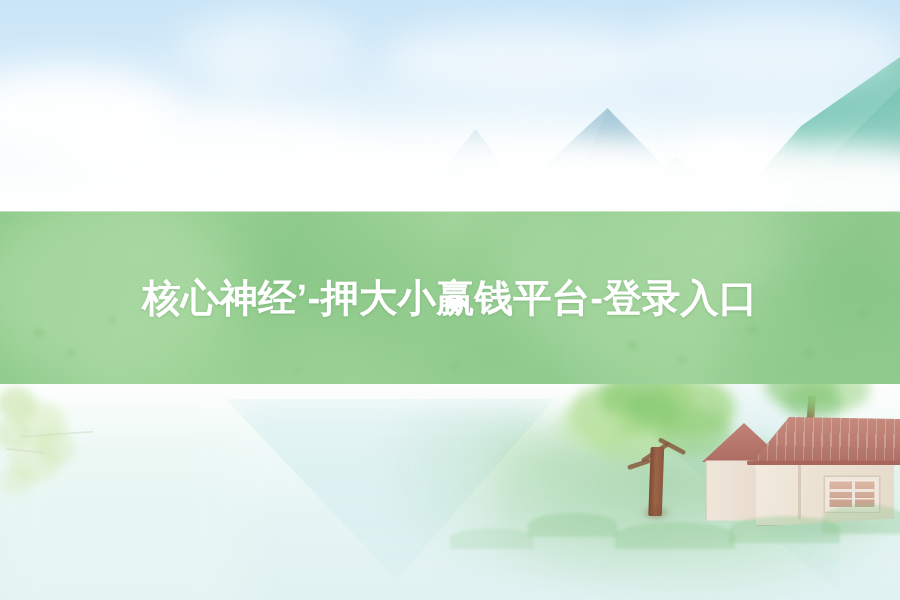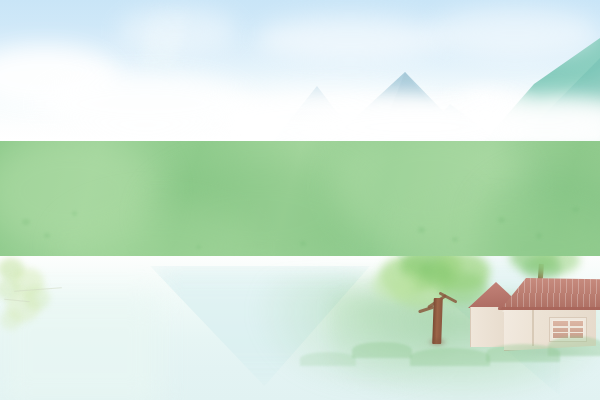--- a/index.html
+++ b/index.html
@@ -312,20 +312,21 @@
     <div class="speck" style="left:418px;top:86px;width:7px;height:6px;"></div>
     <div class="speck" style="left:452px;top:96px;width:6px;height:5px;"></div>
     <div class="speck" style="left:498px;top:76px;width:7px;height:6px;"></div>
     <div class="speck" style="left:536px;top:92px;width:6px;height:6px;"></div>
     <div class="speck" style="left:572px;top:66px;width:7px;height:5px;"></div>
     <div class="speck" style="left:300px;top:100px;width:6px;height:5px;"></div>
     <div class="speck" style="left:196px;top:104px;width:5px;height:4px;"></div>
   </div>
 
   <div class="headline">
+    <div class="hl-line">核心神经’-押大小赢钱平台-登录入口</div>
   </div>
 
   <div class="lower">
 
     <div class="wash w1"></div>
     <div class="wash w2"></div>
     <div class="wash w3"></div>
 
     <div class="foliage-left">
       <div class="fl-blob" style="left:2px;top:2px;width:26px;height:22px;background:#b9dc8e;opacity:.45;"></div>

